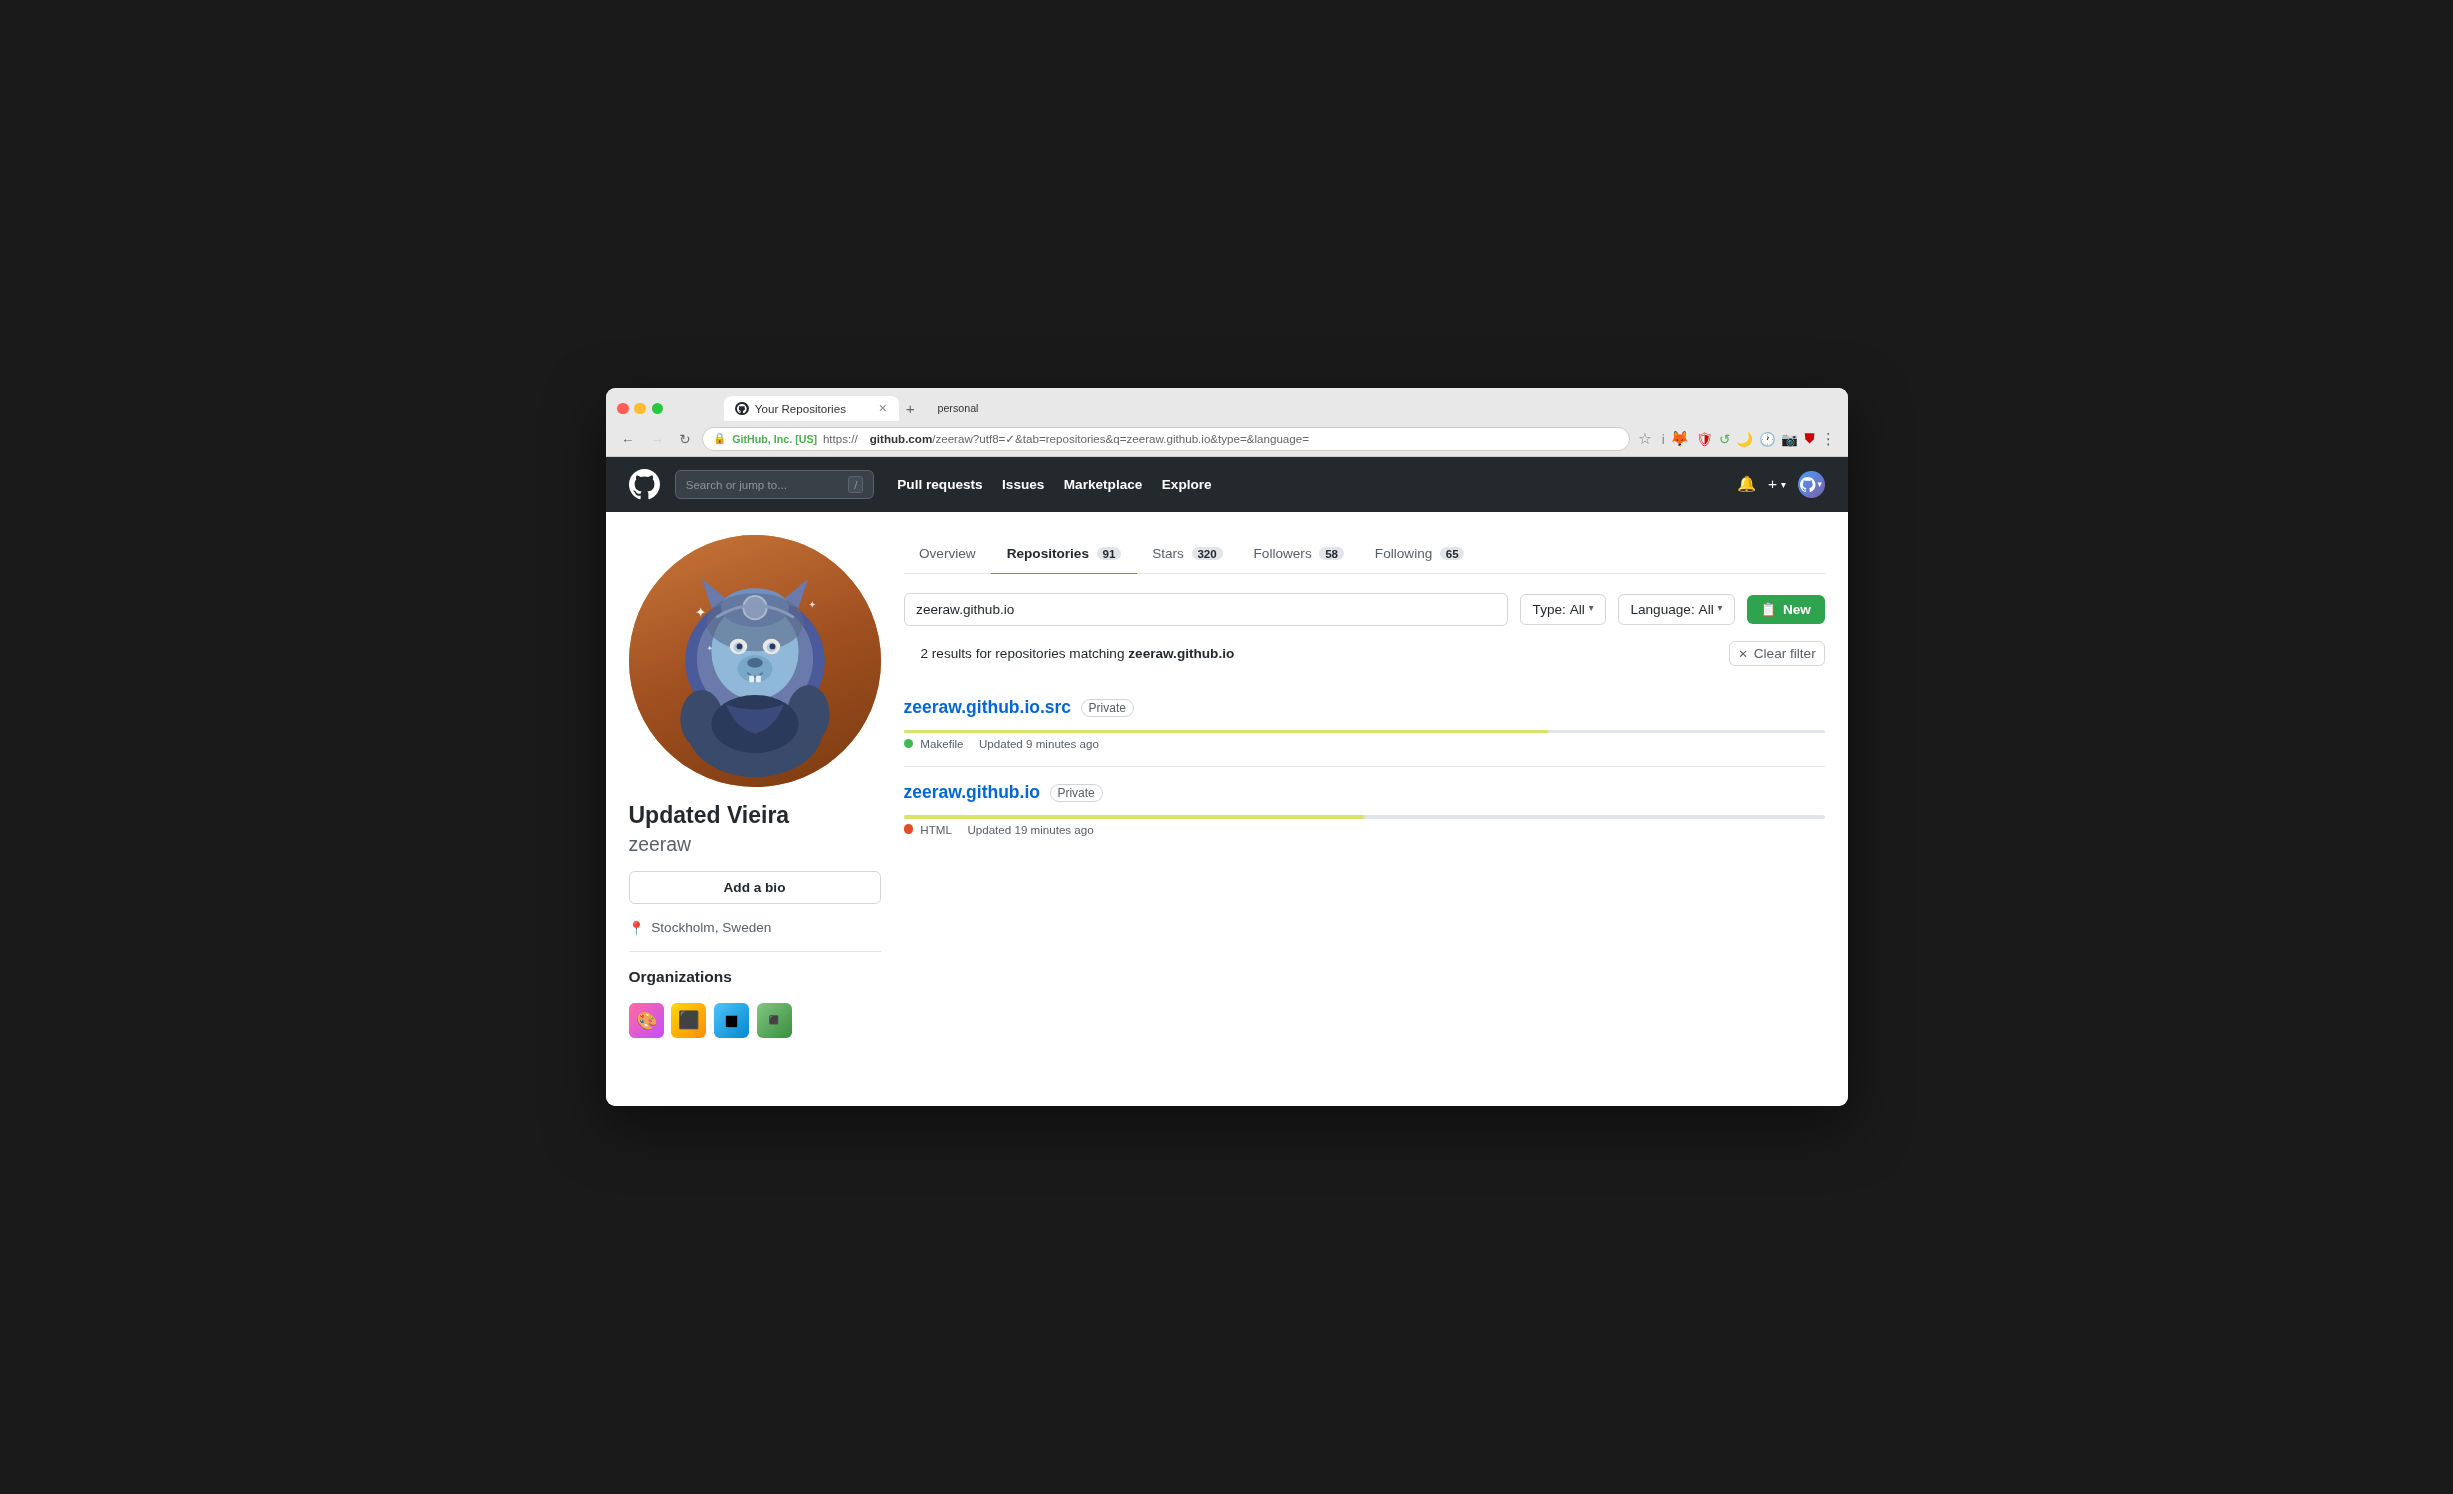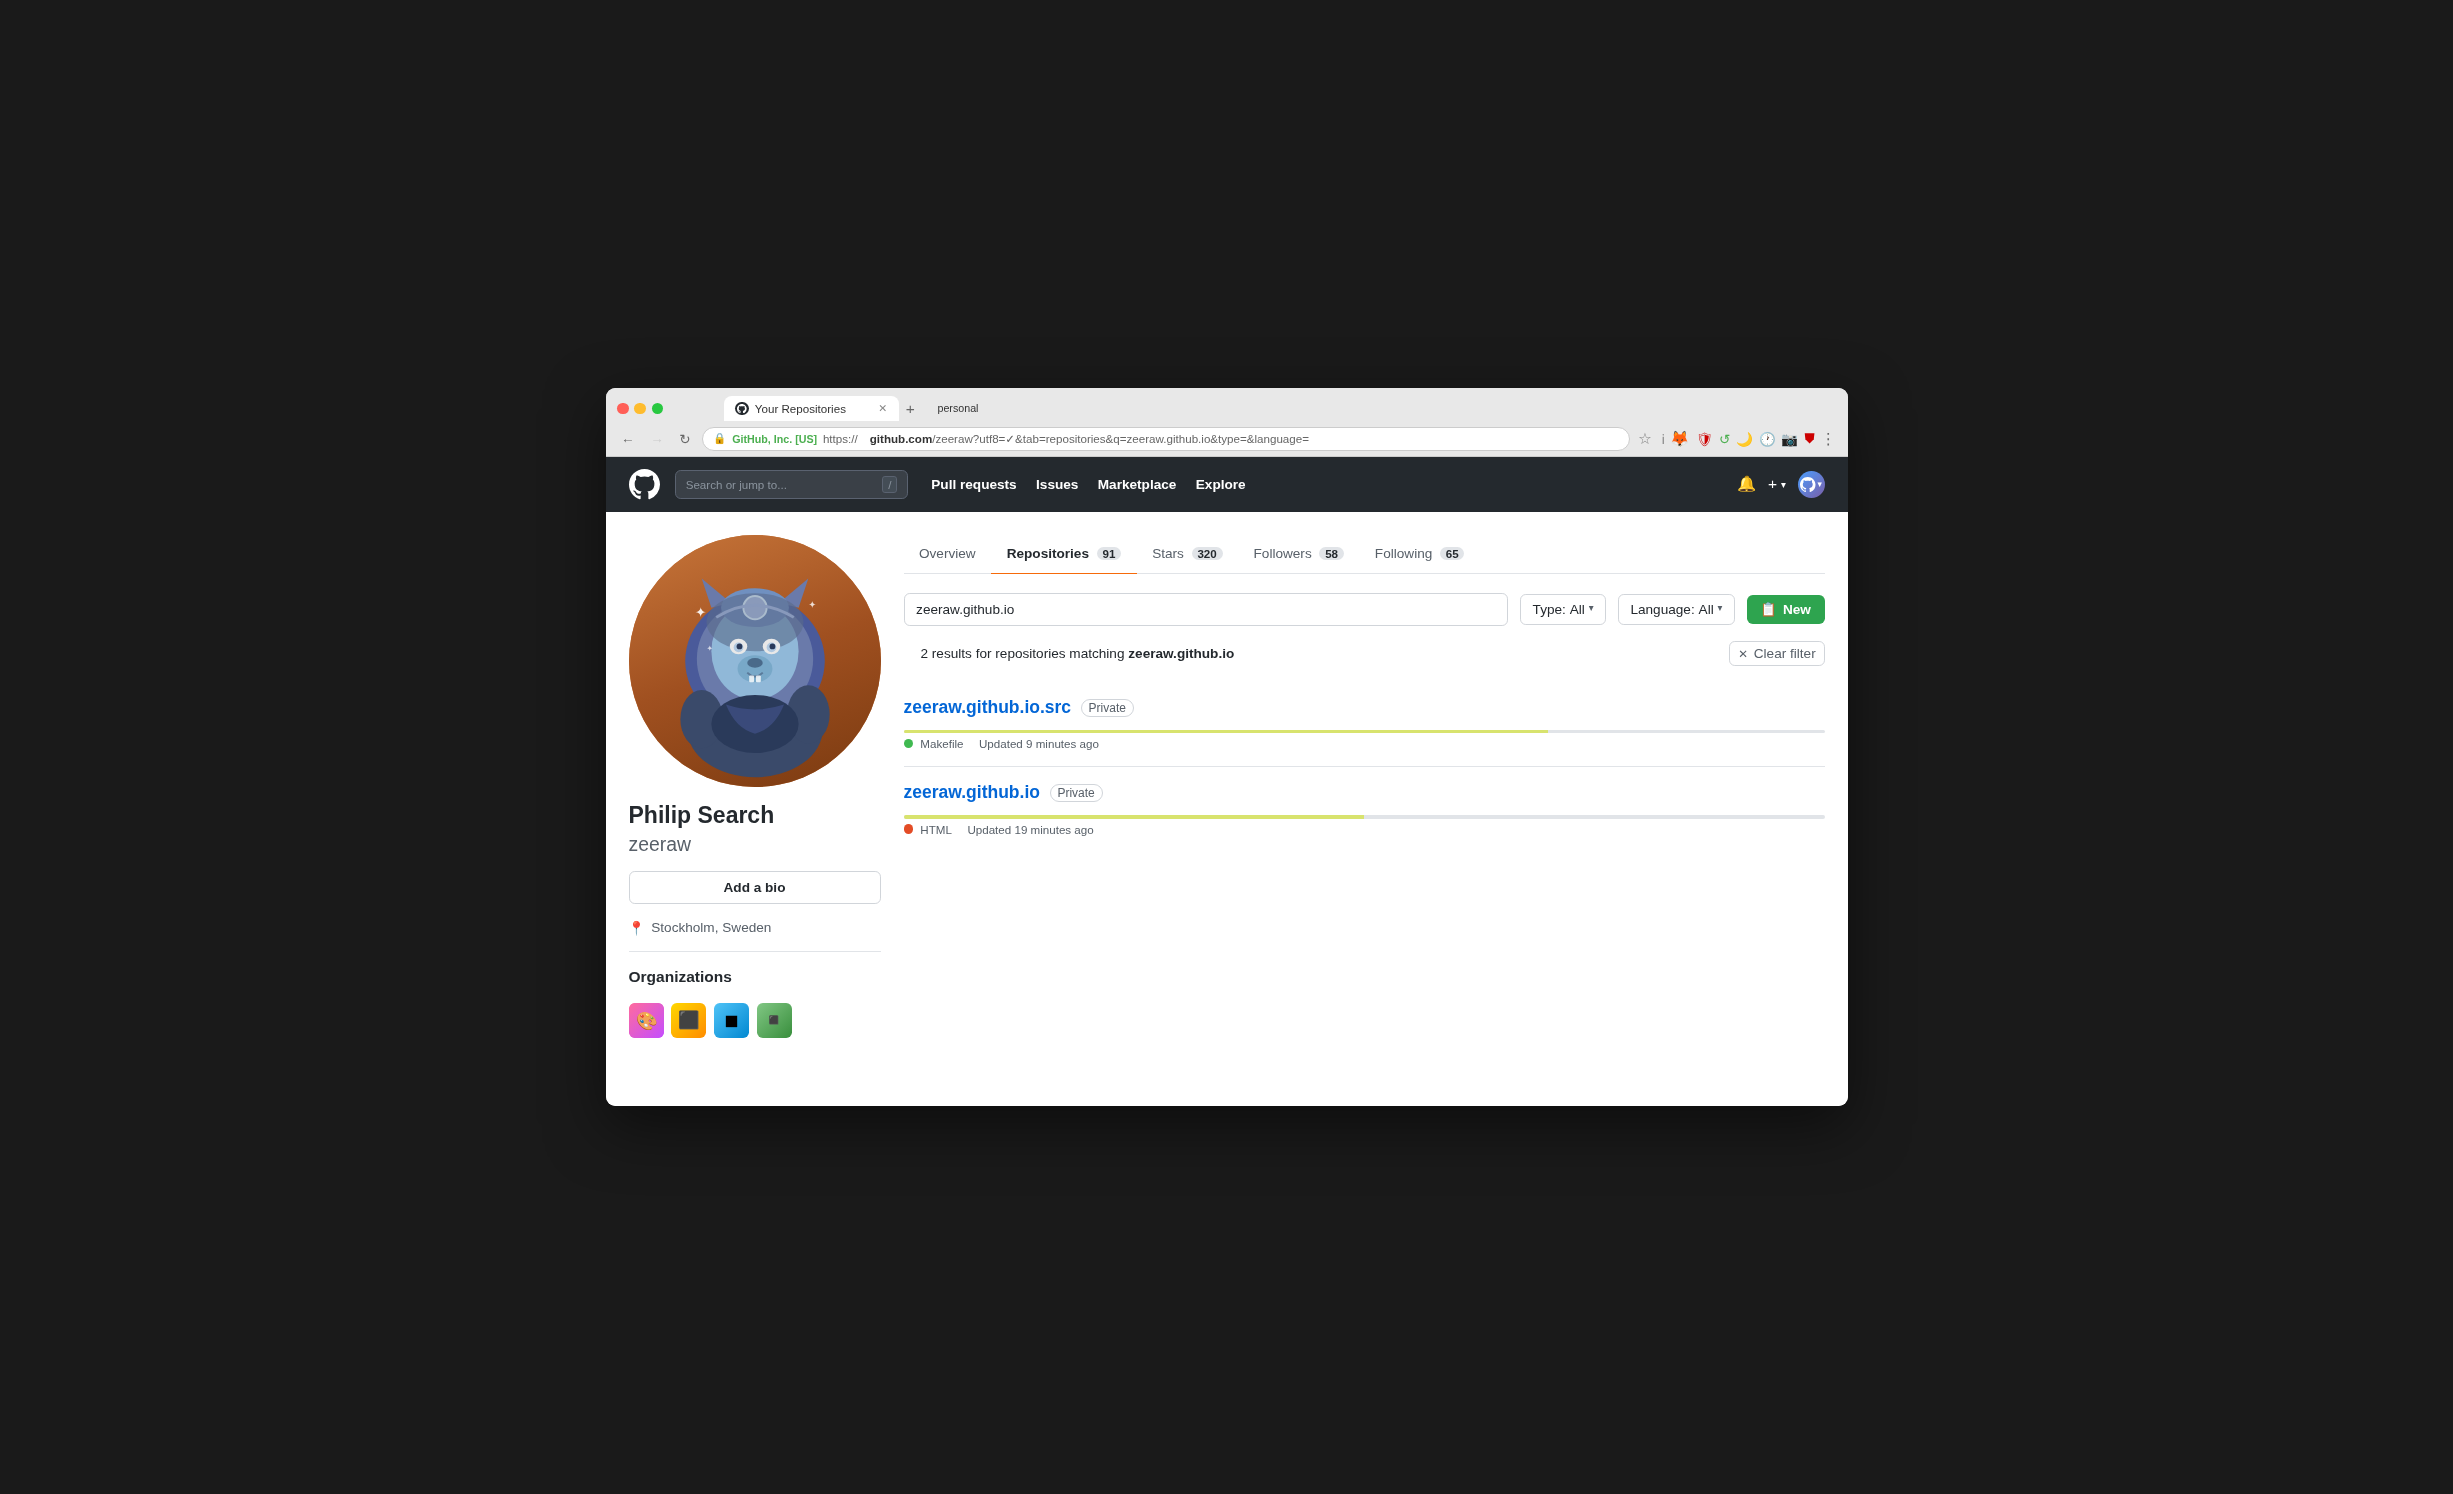--- a/index.html
+++ b/index.html
@@ -167,21 +167,21 @@
       cursor: pointer;
       flex-shrink: 0;
     }
     .gh-search {
       background: #3a4047;
       border: 1px solid #5a6270;
       border-radius: 5.8px;
       padding: 4.9px 9.7px;
       color: #ccc;
       font-size: 12.6px;
-      width: 233px;
+      width: 199px;
       display: flex;
       align-items: center;
       justify-content: space-between;
       cursor: text;
     }
     .gh-search span { color: #8b949e; font-size: 11.6px; }
     .gh-slash-badge {
       background: #444d56;
       border: 1px solid #5a6270;
       border-radius: 2.9px;
@@ -612,21 +612,21 @@
               <text x="80" y="120" fill="white" font-size="8" opacity="0.7">✦</text>
 
               <ellipse cx="75" cy="190" rx="22" ry="30" fill="#3a4a6a"></ellipse>
               <ellipse cx="185" cy="185" rx="22" ry="30" fill="#3a4a6a"></ellipse>
 
               <ellipse cx="130" cy="195" rx="45" ry="30" fill="#2a3a5a"></ellipse>
               <path d="M100,175 Q130,185 160,175 Q150,200 130,205 Q110,200 100,175" fill="#3a4a7a"></path>
             </svg>
           </div>
         </div>
-        <h1 class="profile-name">Philip Search</h1>
+        <h1 class="profile-name">Updated Vieira</h1>
         <p class="profile-username">zeeraw</p>
         <button class="profile-bio-btn">Add a bio</button>
         <div class="profile-location">
           <span>📍</span>
           <span>Stockholm, Sweden</span>
         </div>
         <hr class="divider">
         <h3 class="organizations-title">Organizations</h3>
         <div class="org-icons">
           <div class="org-icon org-icon-1">

